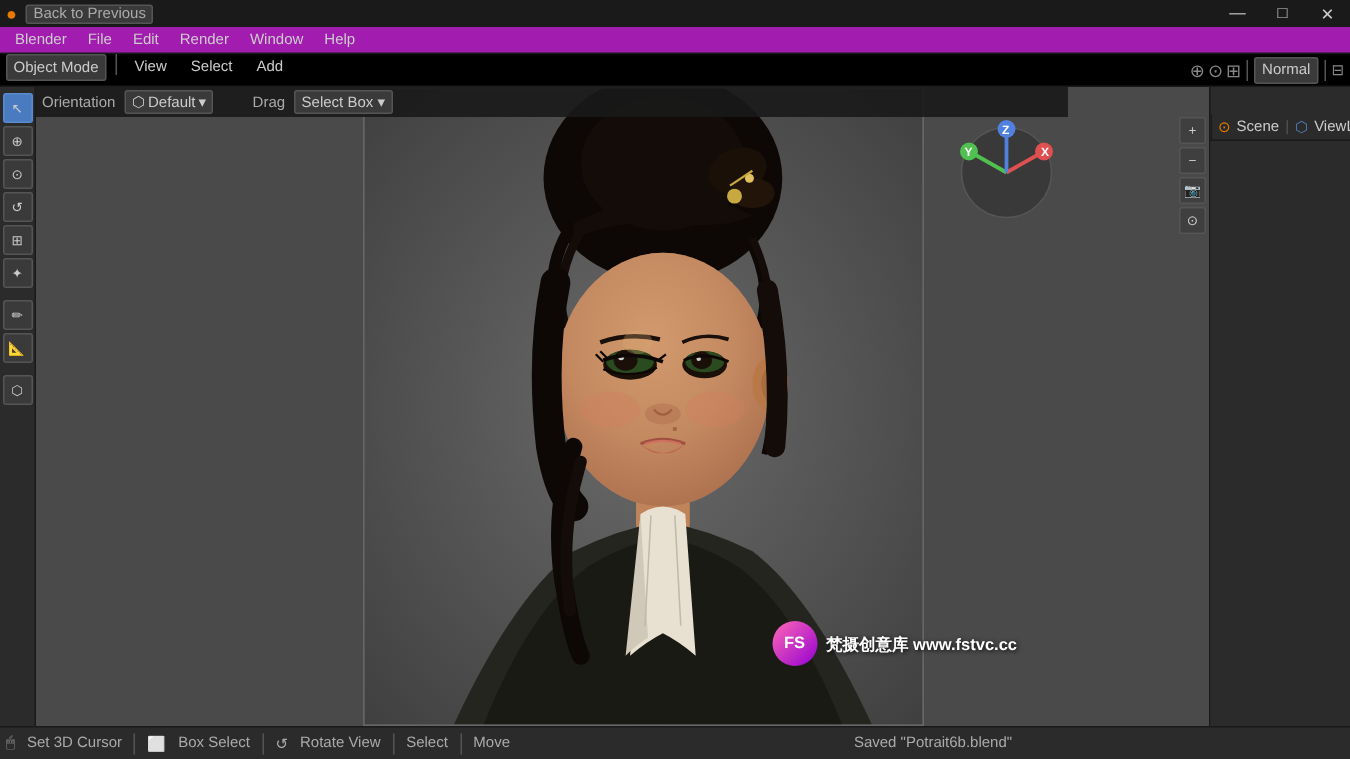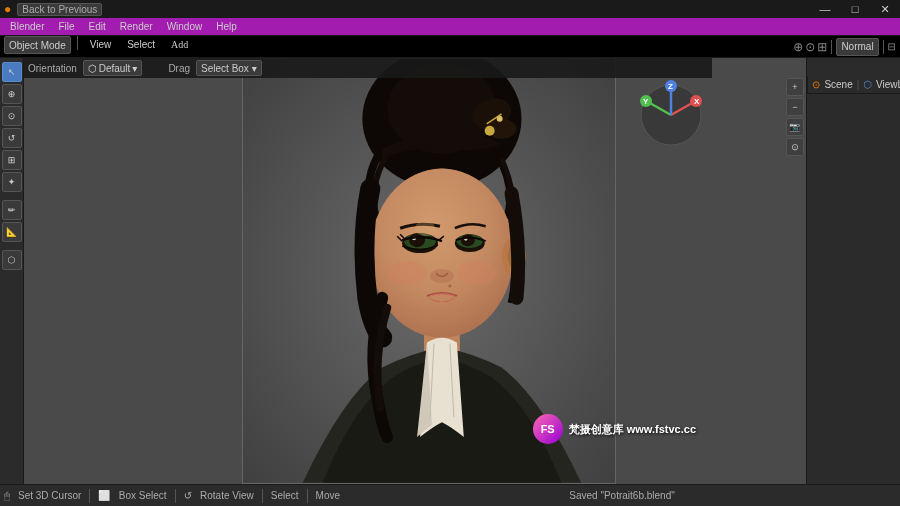--- a/index.html
+++ b/index.html
@@ -335,21 +335,21 @@
   <span class="menu-item">Render</span>
   <span class="menu-item">Window</span>
   <span class="menu-item">Help</span>
 </div>
 
 <div id="toolbar">
   <div class="toolbar-dropdown">Object Mode</div>
   <div class="toolbar-divider"></div>
   <span class="menu-item" style="height:18px; line-height:18px;">View</span>
   <span class="menu-item" style="height:18px; line-height:18px;">Select</span>
-  <span class="menu-item" style="height:18px; line-height:18px;font-family:Liberation Serif, serif;">Add</span>
+  <span class="menu-item" style="height:18px; line-height:18px;">Add</span>
   <span class="menu-item" style="height:18px; line-height:18px;margin-top:32px;">Object</span>
   <div style="flex:1;"></div>
 
   <div style="display:flex; align-items:center; gap:2px;">
     <span style="font-size:12px; color:#888;">⊕</span>
     <span style="font-size:12px; color:#888;">⊙</span>
     <span style="font-size:12px; color:#888;">⊞</span>
     <div class="toolbar-divider"></div>
     <div class="toolbar-dropdown">
       <span>Normal</span>
@@ -509,21 +509,21 @@
     </div>
 
     <div id="viewport-right-controls">
       <div class="vp-right-btn">+</div>
       <div class="vp-right-btn">−</div>
       <div class="vp-right-btn">📷</div>
       <div class="vp-right-btn">⊙</div>
     </div>
 
 
-    <div id="watermark" style="position:absolute; bottom:40px; right:110px; display:flex; align-items:center; gap:6px; z-index:10;">
+    <div id="watermark" style="position:absolute; bottom:40px; right:128px; display:flex; align-items:center; gap:6px; z-index:10;">
       <div id="watermark-logo">FS</div>
       <span style="color:#fff; font-size:11px; font-weight:bold; text-shadow:1px 1px 3px rgba(0,0,0,0.9);">梵摄创意库 www.fstvc.cc</span>
     </div>
 
   </div>
 
   <div id="right-panel">
     <div id="scene-viewlayer" style="position:relative; width:100%; height:18px; background:#2b2b2b; display:flex; align-items:center; padding:0 4px; gap:4px; font-size:10px; border-bottom:1px solid #1a1a1a;">
       <span style="color:#e87a00; font-size:10px;">⊙</span>
       <span style="cursor:pointer;">Scene</span>

